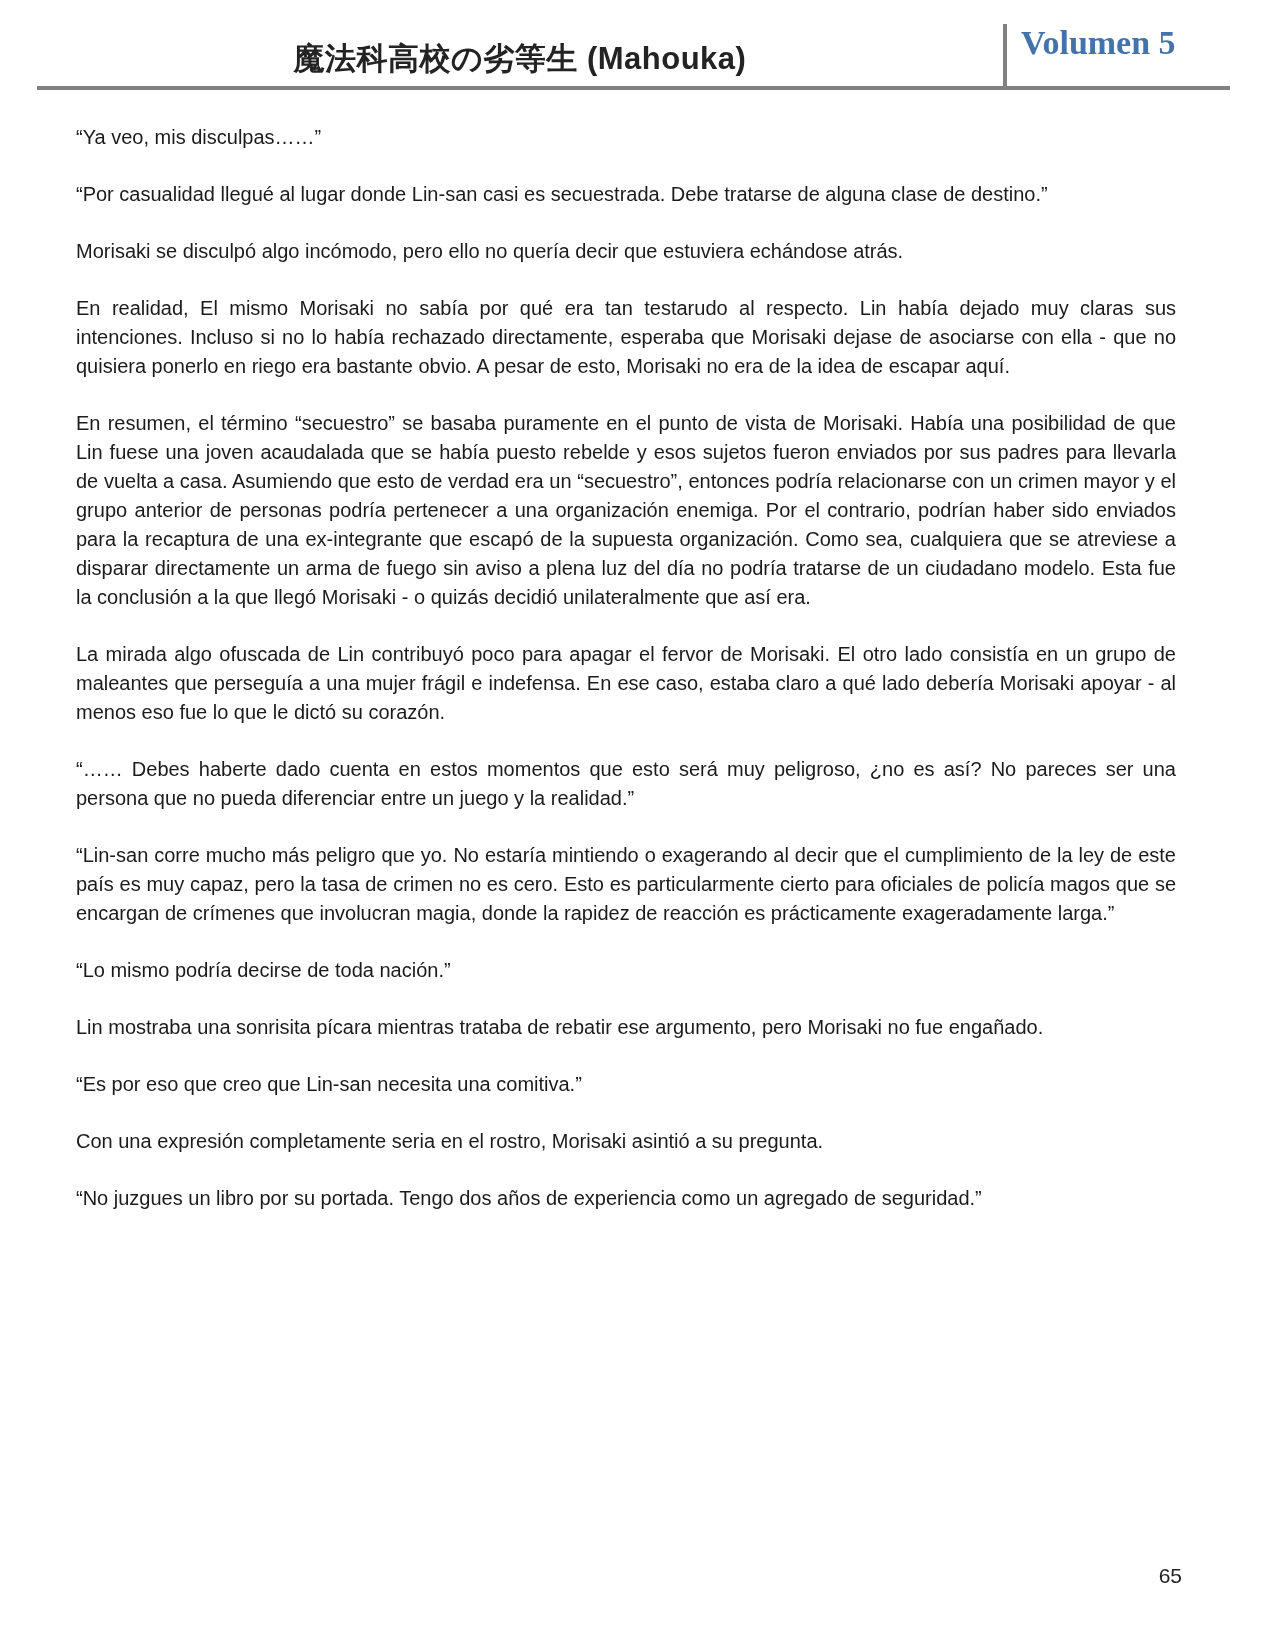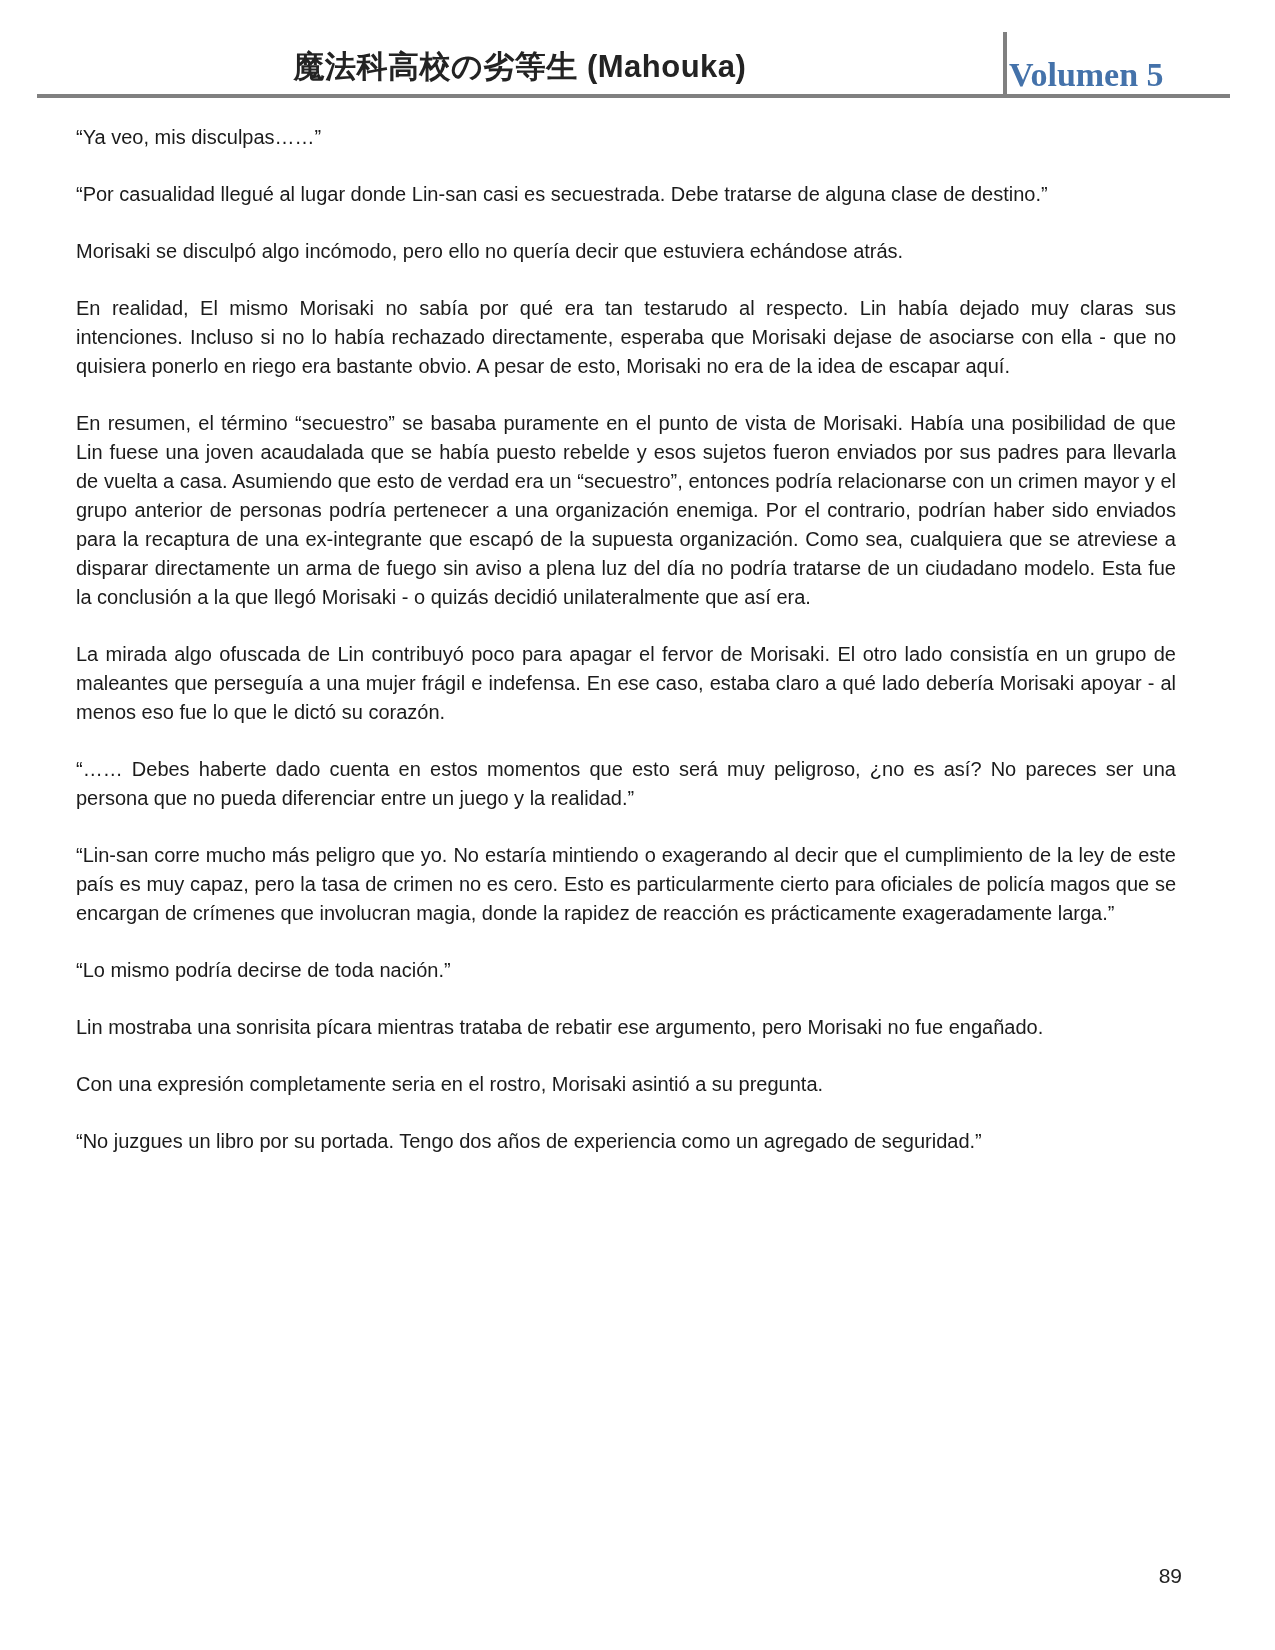--- a/index.html
+++ b/index.html
@@ -10,21 +10,21 @@
     height: 1650px;
     background: #ffffff;
     font-family: "Liberation Sans", "DejaVu Sans", sans-serif;
     color: #1b1b1b;
     overflow: hidden;
   }
 
   
   .header {
     position: absolute;
-    top: 8px;
+    top: 0;
     left: 37px;
     width: 1193px;
     height: 90px;
     border-bottom: 4px solid #808080;
     display: flex;
     align-items: stretch;
   }
   .header-left {
     flex: 1 1 auto;
     display: flex;
@@ -38,22 +38,22 @@
     color: #232323;
     letter-spacing: 0.5px;
     white-space: nowrap;
   }
   .header-right {
     width: 227px;
     align-self: flex-end;
     height: 62px;
     border-left: 4px solid #808080;
     display: flex;
-    align-items: flex-end;
-    padding-left: 2px;
+    align-items: flex-start;
+    padding-left: 14px;
   }
   .volume-label {
     font-family: "Liberation Serif", "DejaVu Serif", serif;
     font-weight: bold;
     font-size: 34px;
     white-space: nowrap;
   }
 
   
   .content {
@@ -97,19 +97,20 @@
     <p>“Ya veo, mis disculpas……”</p>
     <p>“Por casualidad llegué al lugar donde Lin-san casi es secuestrada. Debe tratarse de alguna clase de destino.”</p>
     <p>Morisaki se disculpó algo incómodo, pero ello no quería decir que estuviera echándose atrás.</p>
     <p>En realidad, El mismo Morisaki no sabía por qué era tan testarudo al respecto. Lin había dejado muy claras sus intenciones. Incluso si no lo había rechazado directamente, esperaba que Morisaki dejase de asociarse con ella - que no quisiera ponerlo en riego era bastante obvio. A pesar de esto, Morisaki no era de la idea de escapar aquí.</p>
     <p>En resumen, el término “secuestro” se basaba puramente en el punto de vista de Morisaki. Había una posibilidad de que Lin fuese una joven acaudalada que se había puesto rebelde y esos sujetos fueron enviados por sus padres para llevarla de vuelta a casa. Asumiendo que esto de verdad era un “secuestro”, entonces podría relacionarse con un crimen mayor y el grupo anterior de personas podría pertenecer a una organización enemiga. Por el contrario, podrían haber sido enviados para la recaptura de una ex-integrante que escapó de la supuesta organización. Como sea, cualquiera que se atreviese a disparar directamente un arma de fuego sin aviso a plena luz del día no podría tratarse de un ciudadano modelo. Esta fue la conclusión a la que llegó Morisaki - o quizás decidió unilateralmente que así era.</p>
     <p>La mirada algo ofuscada de Lin contribuyó poco para apagar el fervor de Morisaki. El otro lado consistía en un grupo de maleantes que perseguía a una mujer frágil e indefensa. En ese caso, estaba claro a qué lado debería Morisaki apoyar - al menos eso fue lo que le dictó su corazón.</p>
     <p>“…… Debes haberte dado cuenta en estos momentos que esto será muy peligroso, ¿no es así? No pareces ser una persona que no pueda diferenciar entre un juego y la realidad.”</p>
     <p>“Lin-san corre mucho más peligro que yo. No estaría mintiendo o exagerando al decir que el cumplimiento de la ley de este país es muy capaz, pero la tasa de crimen no es cero. Esto es particularmente cierto para oficiales de policía magos que se encargan de crímenes que involucran magia, donde la rapidez de reacción es prácticamente exageradamente larga.”</p>
     <p>“Lo mismo podría decirse de toda nación.”</p>
     <p>Lin mostraba una sonrisita pícara mientras trataba de rebatir ese argumento, pero Morisaki no fue engañado.</p>
+    <p>“Es por eso que creo que Lin-san necesita una comitiva.”</p>
     <p>Con una expresión completamente seria en el rostro, Morisaki asintió a su pregunta.</p>
     <p>“No juzgues un libro por su portada. Tengo dos años de experiencia como un agregado de seguridad.”</p>
   </div>
 
-  <div class="page-number">89</div>
+  <div class="page-number">65</div>
 
 </div>
 
 </body></html>

